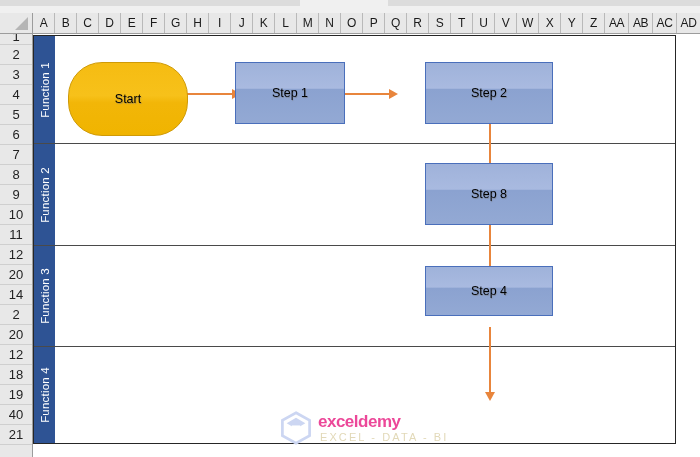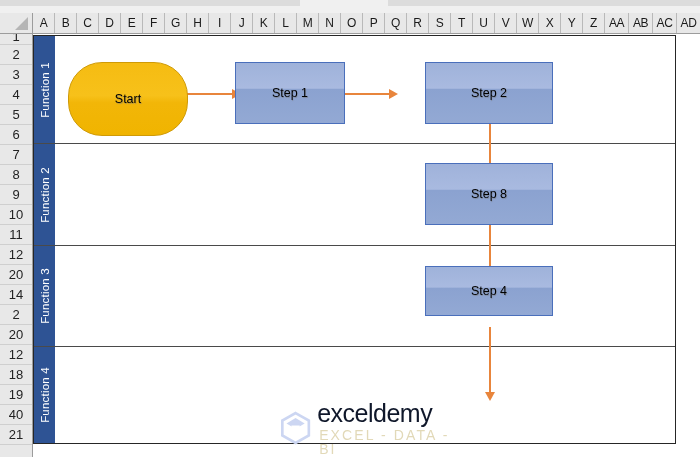--- a/index.html
+++ b/index.html
@@ -174,28 +174,28 @@
     position: absolute;
     left: 279px; top: 408px;
     width: 190px; height: 40px;
     display: flex;
     align-items: center;
     pointer-events: none;
   }
   .wm-logo { width: 34px; height: 34px; margin-right: 5px; }
   .wm-textwrap { display: flex; flex-direction: column; line-height: 1; }
   .wm-name {
-    font-size: 25px;
-    font-weight: normal;
-    color: #0f172a;
+    font-size: 17px;
+    font-weight: bold;
+    color: #ec4899;
     font-family: "Liberation Sans", sans-serif;
     letter-spacing: -0.5px;
   }
   .wm-tag {
-    font-size: 14px;
+    font-size: 11px;
     color: #e2d9b8;
     letter-spacing: 2.1px;
     font-family: "Liberation Sans", sans-serif;
     margin-top: 2px;
     margin-left: 2px;
   }
   .top-strip {
     position: absolute;
     left: 0; top: 0; width: 700px; height: 13px;
     background: #f0f0f0;

